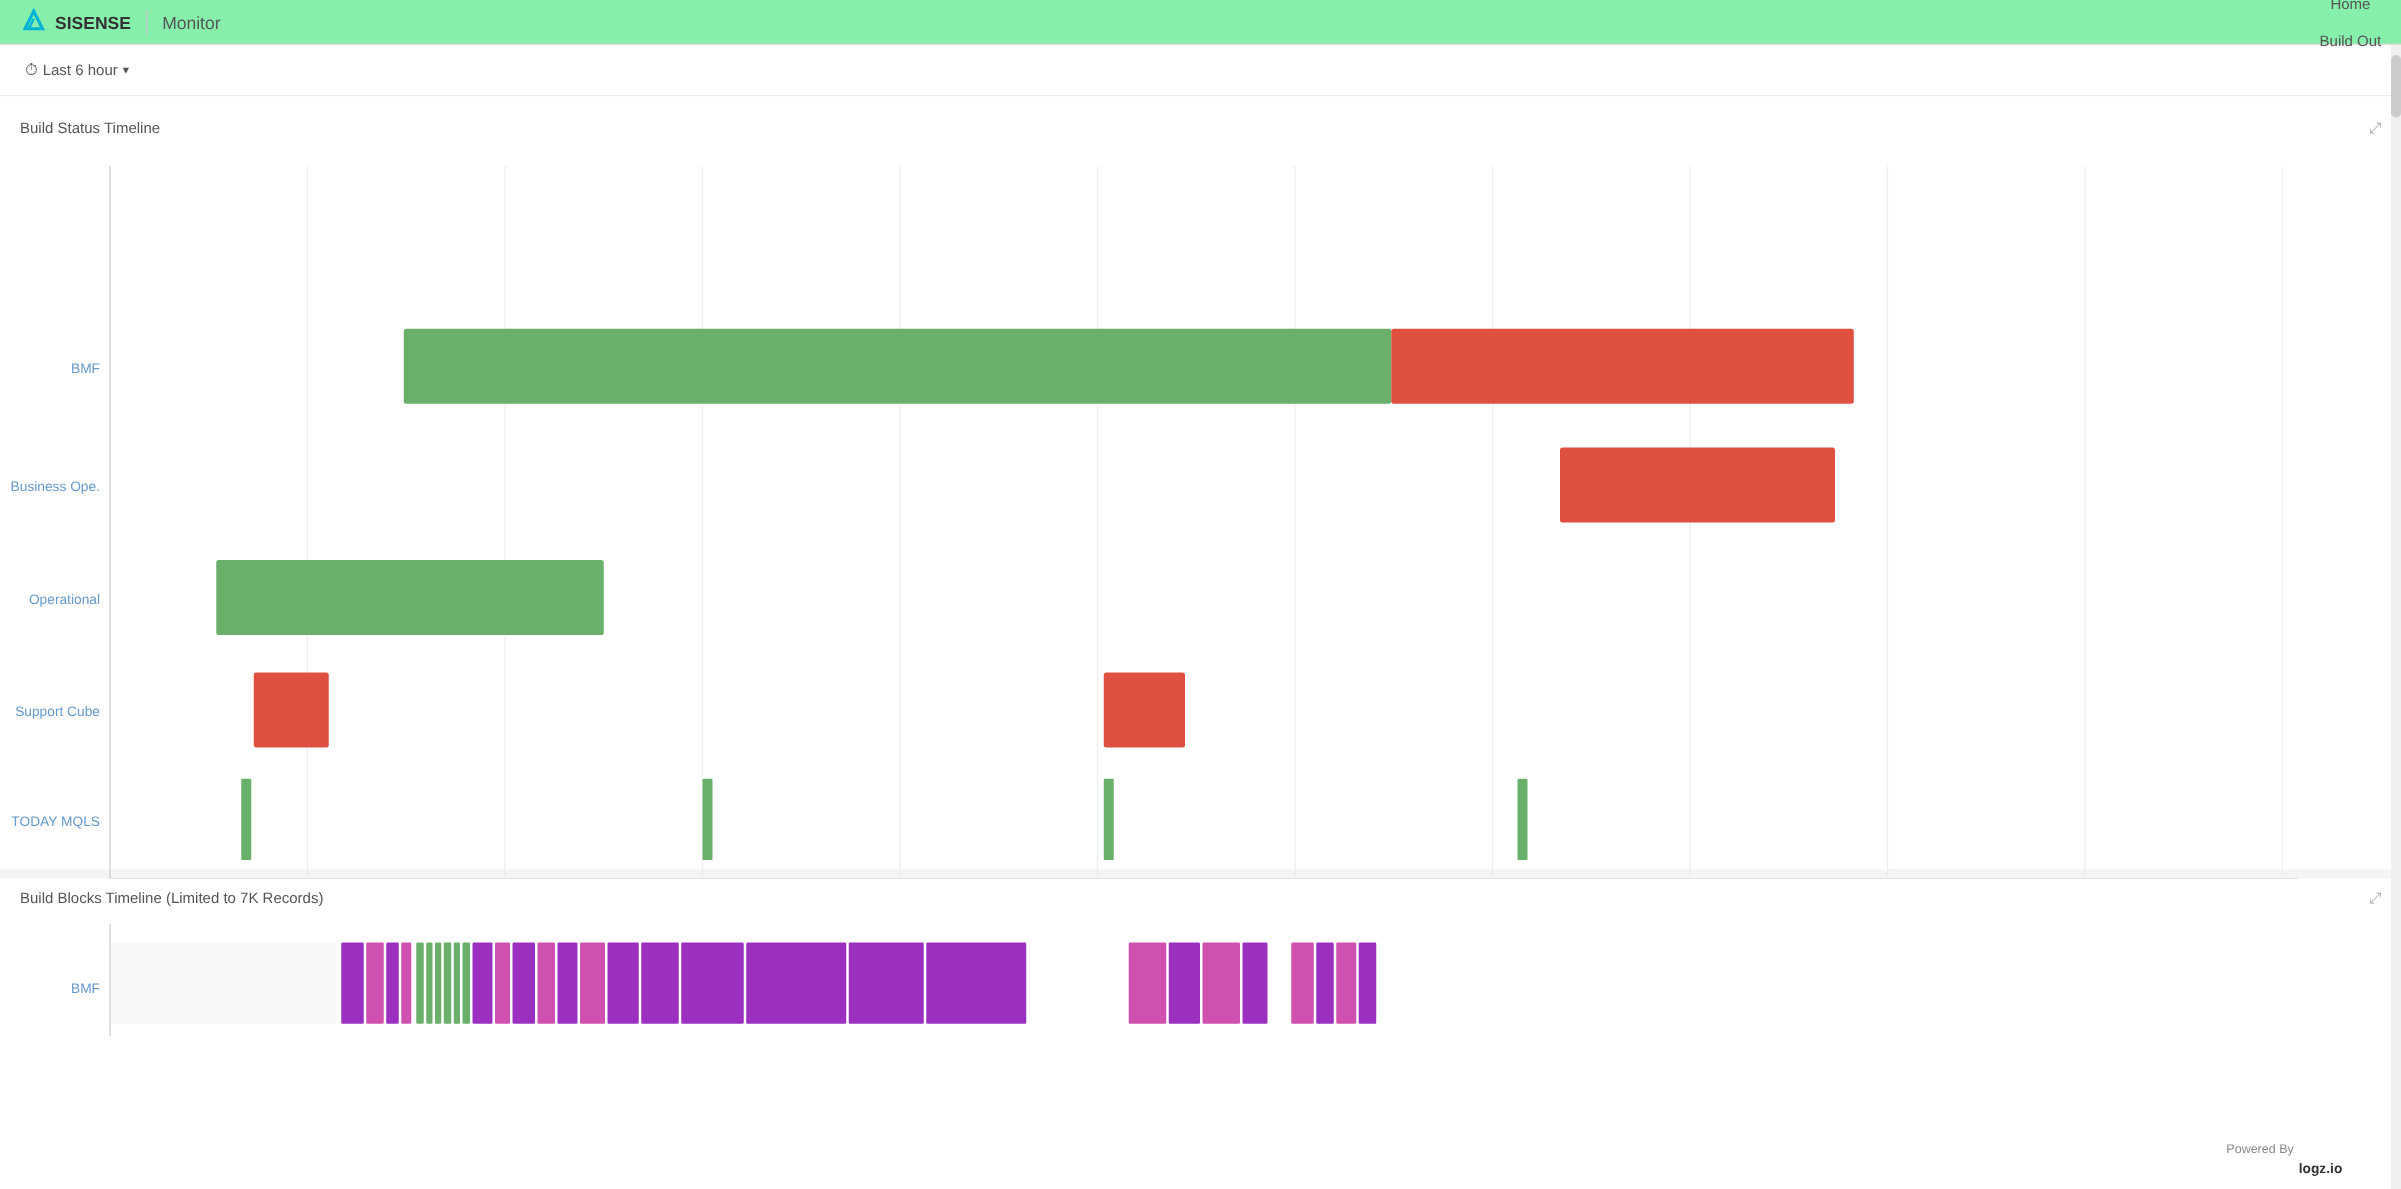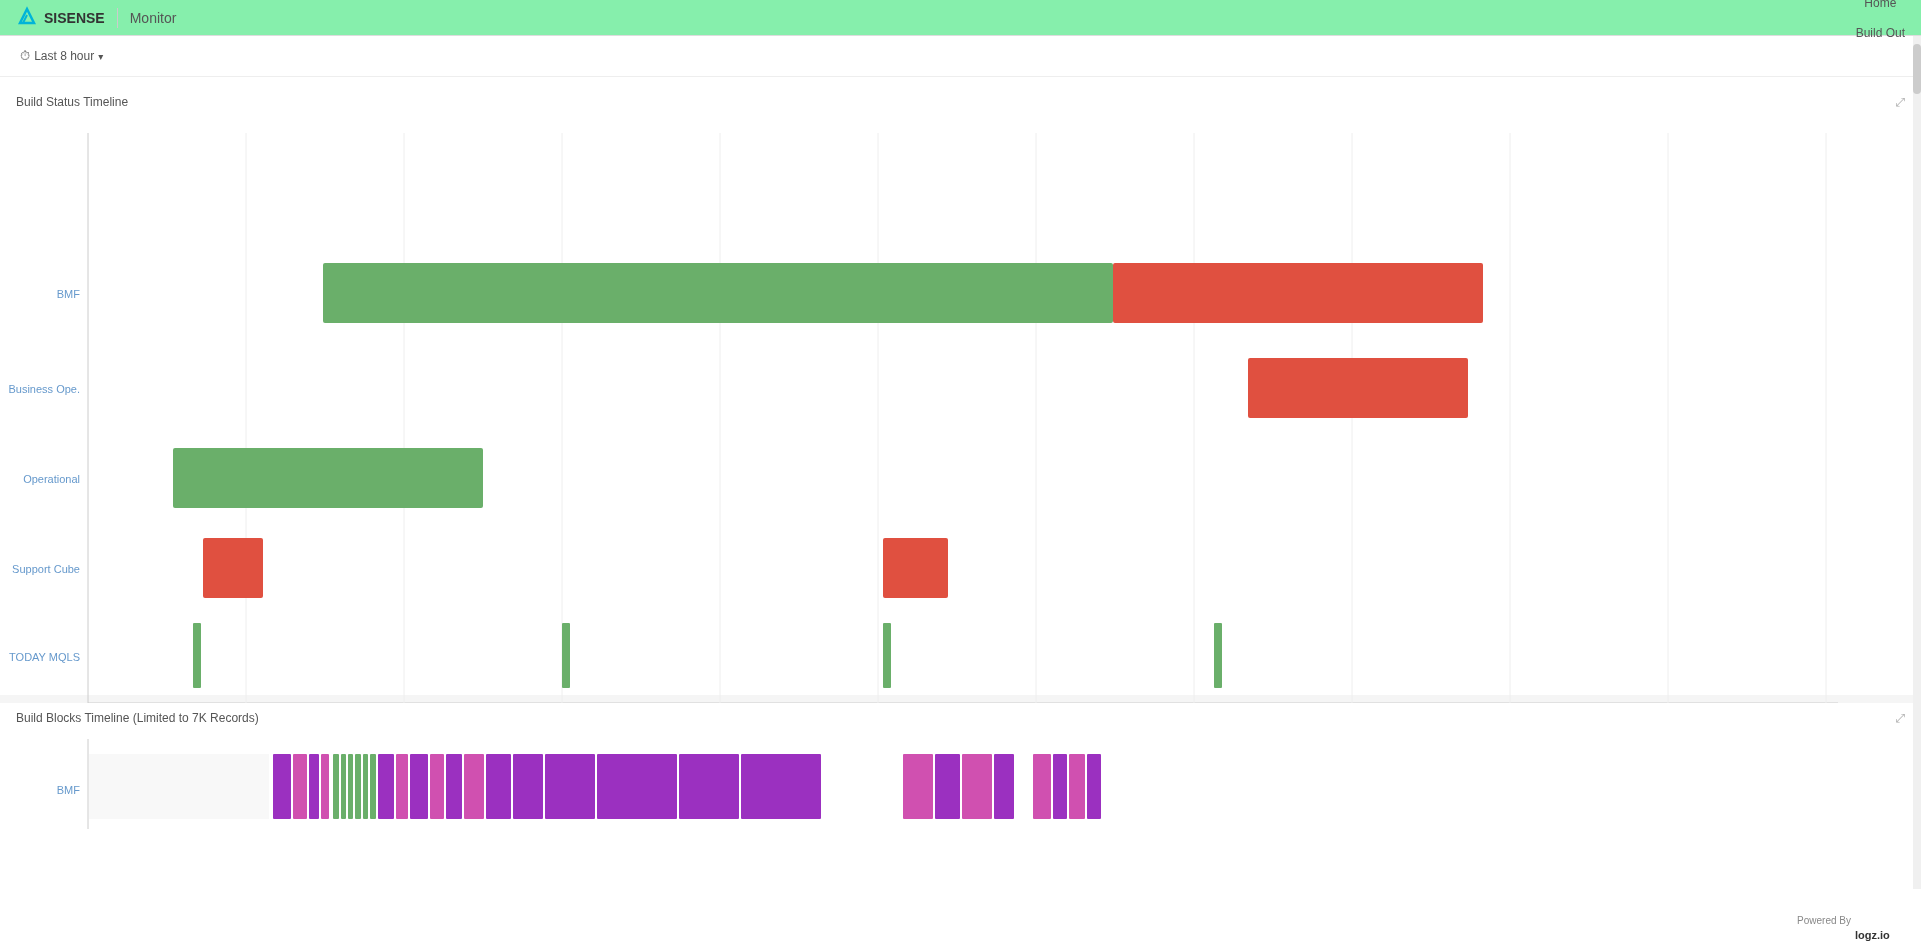--- a/index.html
+++ b/index.html
@@ -108,21 +108,21 @@
     }
     .chart-svg-wrapper svg {
       display: block;
       overflow: visible;
     }
 
     
     .footer {
       position: fixed;
       bottom: 0;
-      right: 0;
+      right: 16px;
       padding: 6px 16px;
       font-size: 10px;
       color: #888;
       display: flex;
       align-items: center;
       gap: 4px;
       background: #fff;
     }
     .logz-logo {
       font-weight: bold;
@@ -155,21 +155,21 @@
   </div>
   <div class="header-right">
     <a class="header-link">Home</a>
     <a class="header-link">Build Out</a>
   </div>
 </div>
 
 <div class="time-bar">
   <button class="time-filter-btn">
     <span class="clock-icon">⏱</span>
-    <span>Last 8 hour</span>
+    <span>Last 6 hour</span>
     <span class="chevron-down">▾</span>
   </button>
 </div>
 
 <div class="main-content">
 
   <div class="panel">
     <div class="panel-header">
       <span class="panel-title">Build Status Timeline</span>
       <span class="expand-icon">⤢</span>

